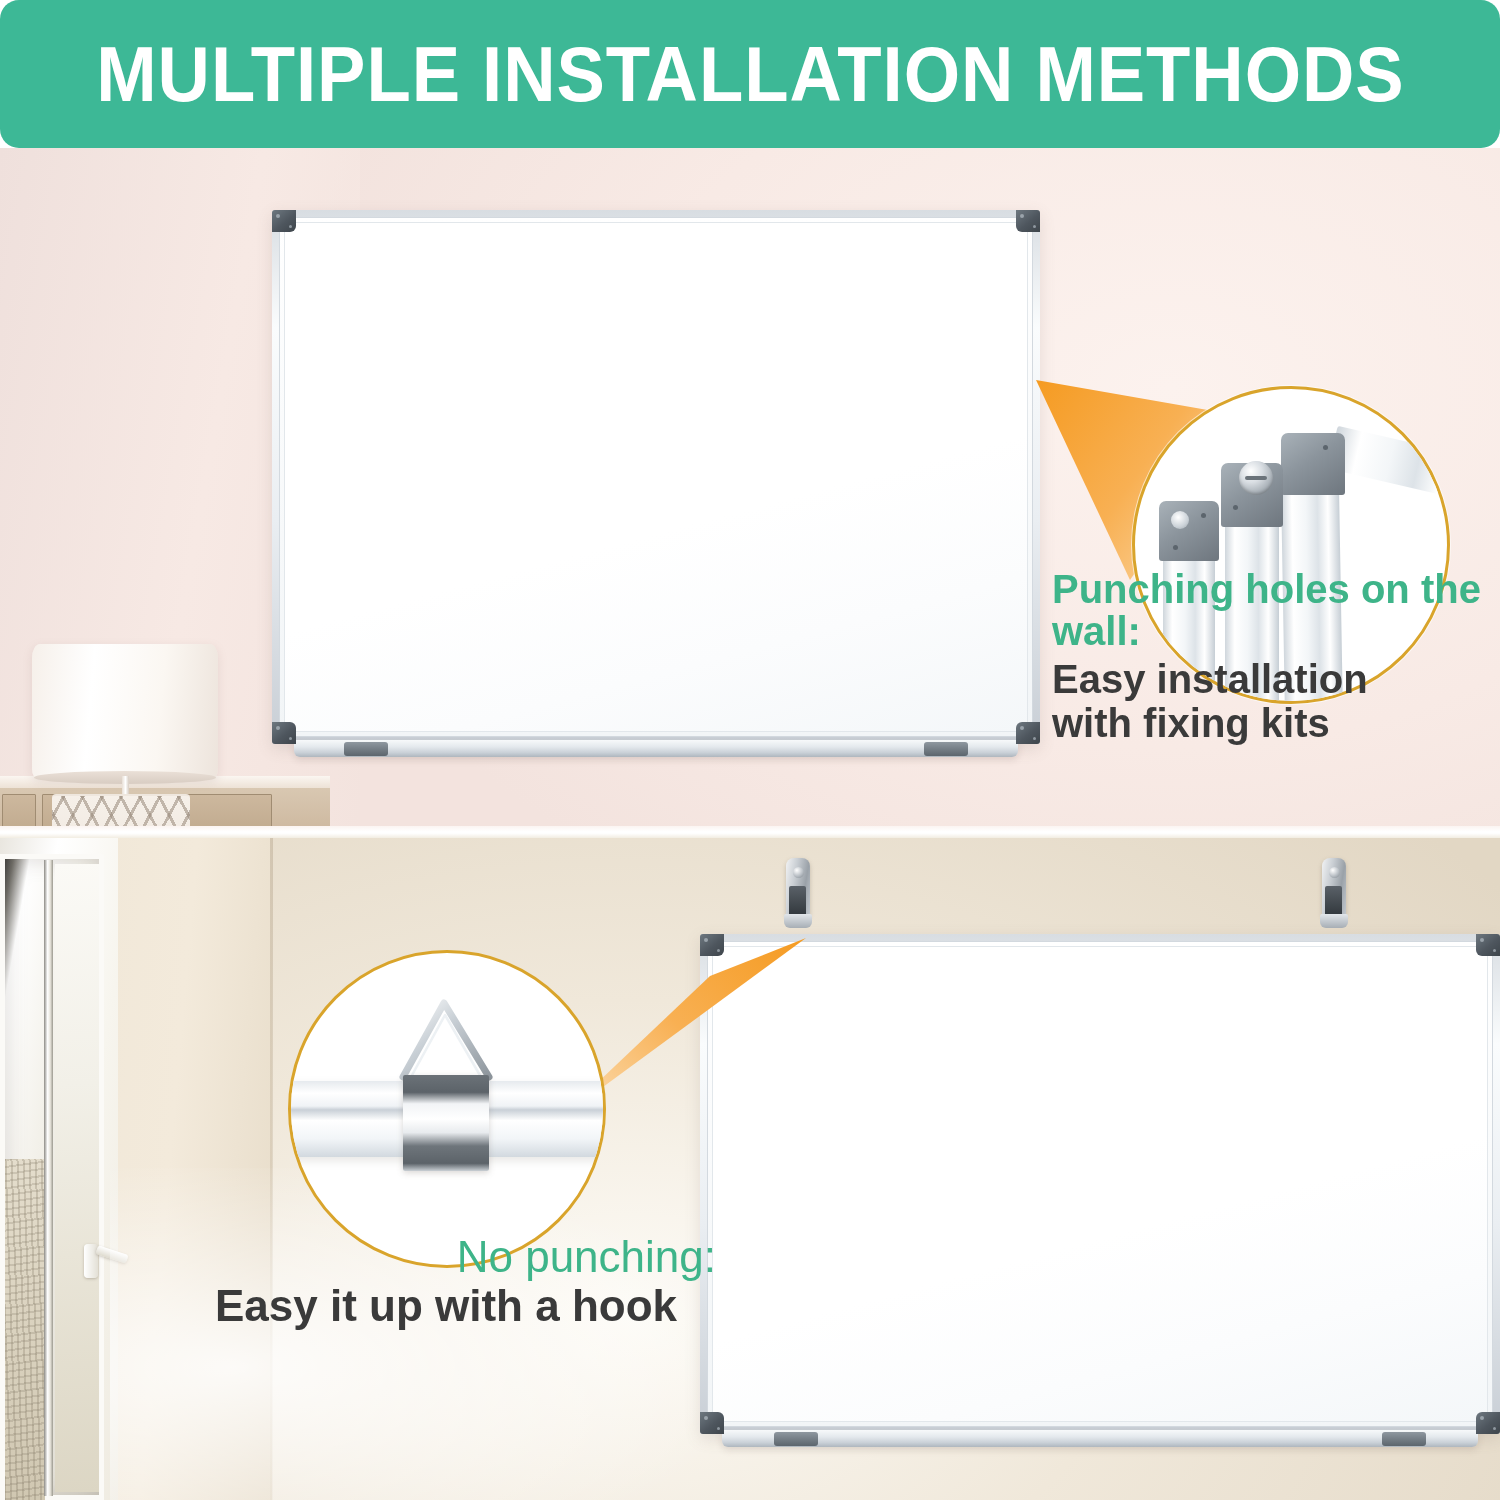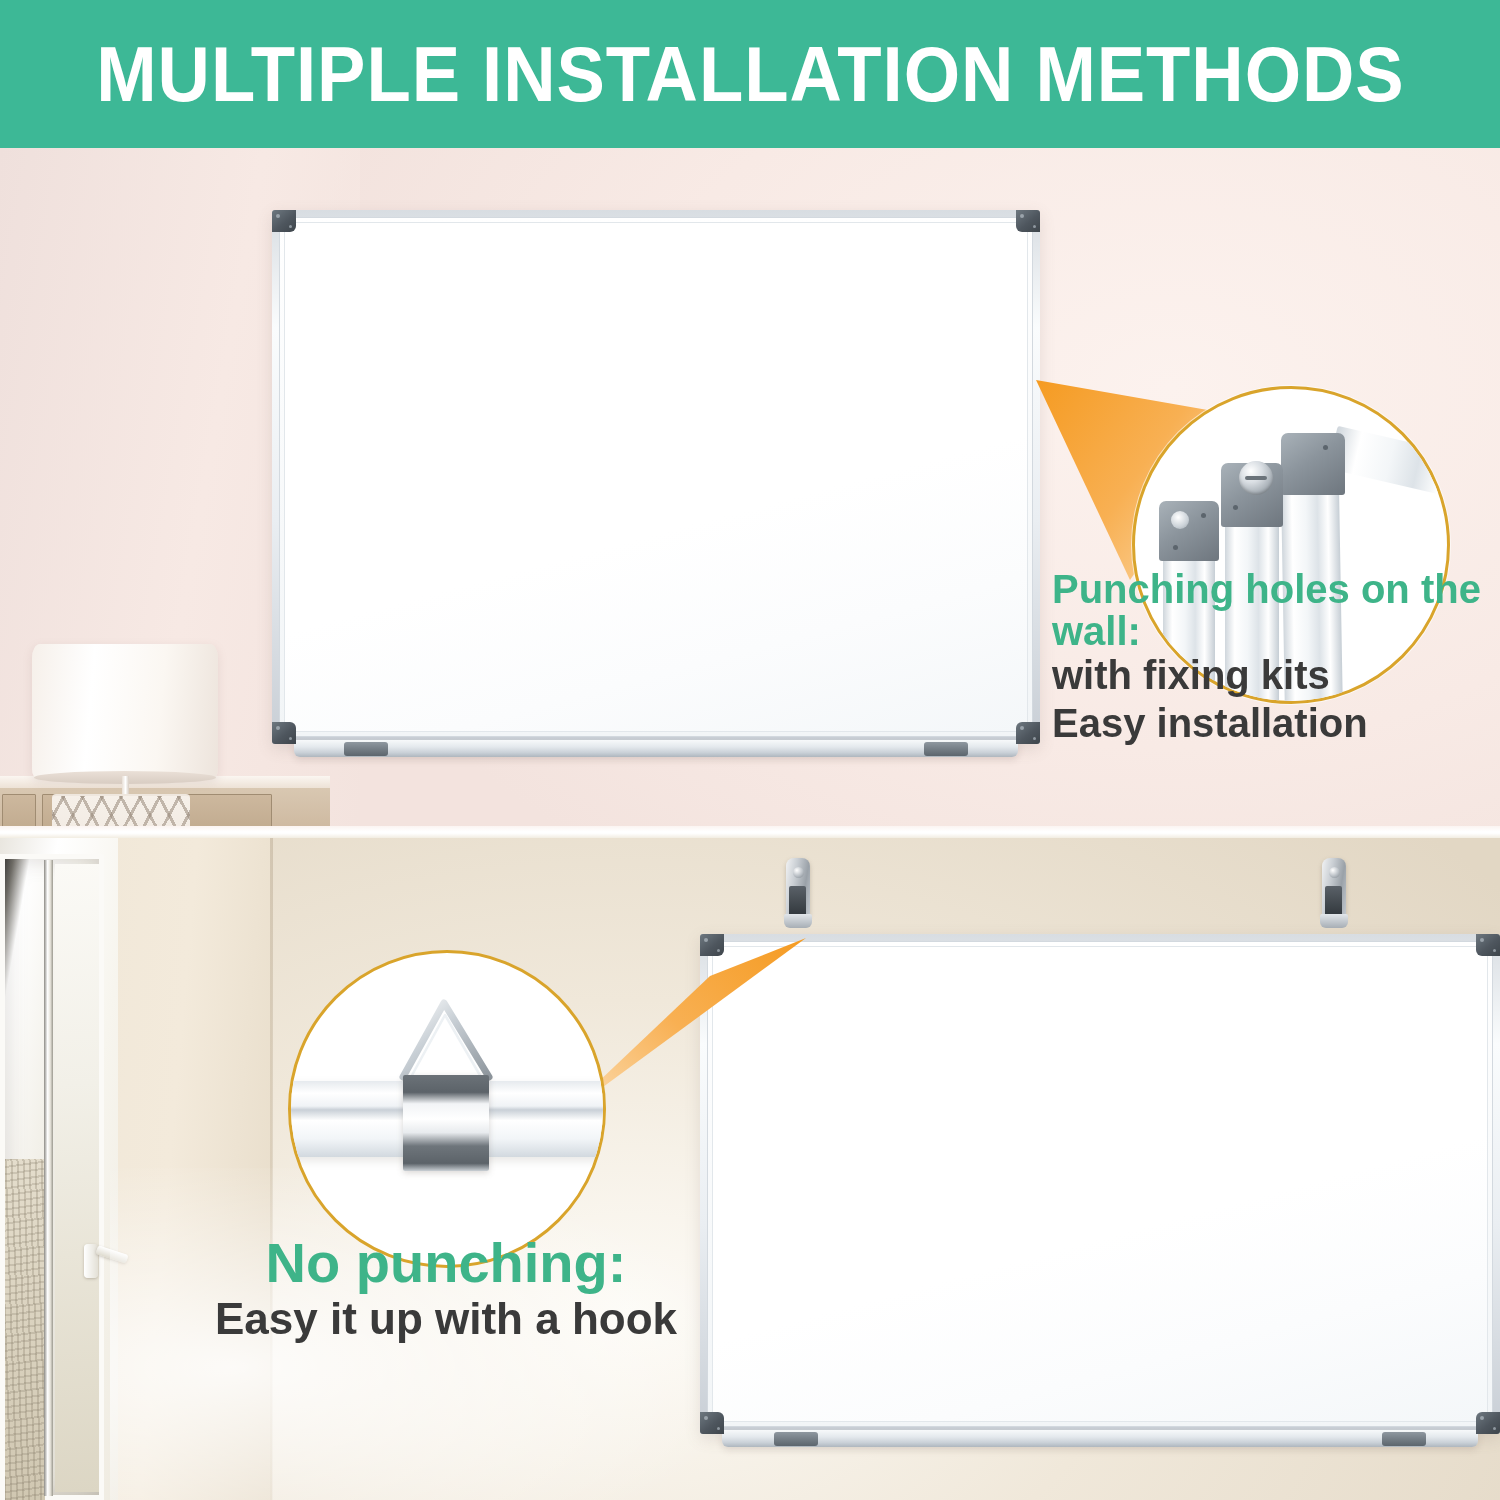--- a/index.html
+++ b/index.html
@@ -7,21 +7,21 @@
   body {
     font-family:"Liberation Sans", sans-serif;
     background:#ffffff;
     position:relative;
   }
 
   
   #banner {
     position:absolute; left:0; top:0; width:1500px; height:148px;
     background:#3DB896;
-    display:flex; align-items:center; justify-content:center;
+    display:flex; align-items:center; justify-content:center;border-radius:19px;
   }
   #banner-title {
     color:#ffffff;
     font-size:78px;
     font-weight:bold;
     letter-spacing:1px;
     transform:scaleX(0.93);
     white-space:nowrap;
     font-family:"Liberation Sans", sans-serif;
   }
@@ -320,21 +320,21 @@
   }
   #bracket-tri {
     position:absolute; left:100px; top:44px; width:110px; height:84px;
   }
 
   
   #text-bottom {
     position:absolute; left:176px; top:396px; width:540px;
     text-align:center; z-index:7;
   }
-  .head-green-b { color:#3EB489; font-size:56px; font-weight:bold; line-height:1.05; }
+  .head-green-b { color:#3EB489; font-size:44px; font-weight:normal; line-height:1.05;text-align:right; }
   .head-dark-b  { color:#3A3A3A; font-size:44px; font-weight:bold; line-height:1.08; margin-top:2px; }
 </style>
 </head>
 <body>
 
 <div id="banner">
   <div id="banner-title">MULTIPLE INSTALLATION METHODS</div>
 </div>
 
 <div id="scene-top">
@@ -394,22 +394,22 @@
     <div class="profile" style="left:28px; top:160px; width:52px; height:175px;"></div>
     <div class="profile-cap" style="left:24px; top:112px; width:60px; height:60px;">
       <div class="cap-hole" style="left:12px; top:10px; width:18px; height:18px;"></div>
       <div class="cap-dot" style="left:42px; top:12px;"></div>
       <div class="cap-dot" style="left:14px; top:44px;"></div>
     </div>
   </div>
 
   <div id="text-top">
     <div class="head-green">Punching holes on the wall:</div>
+    <div class="head-dark">Easy installation</div>
     <div class="head-dark" style="margin-top:0;">with fixing kits</div>
-    <div class="head-dark">Easy installation</div>
   </div>
 </div>
 
 <div id="divider"></div>
 
 <div id="scene-bottom">
 
   <div class="wall-left-panel"></div>
   <div class="wall-corner"></div>
 

